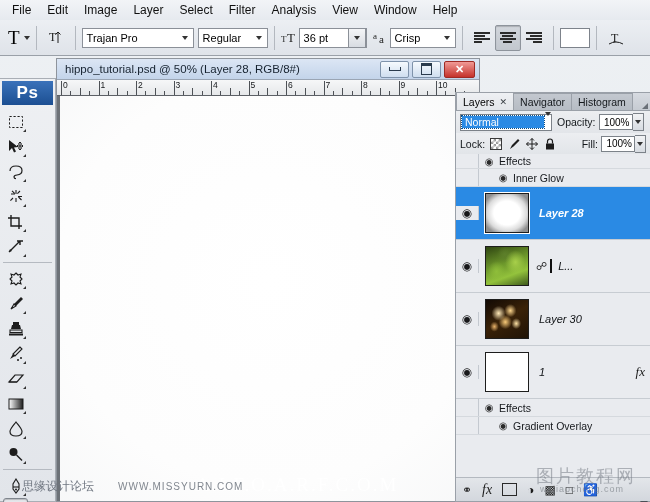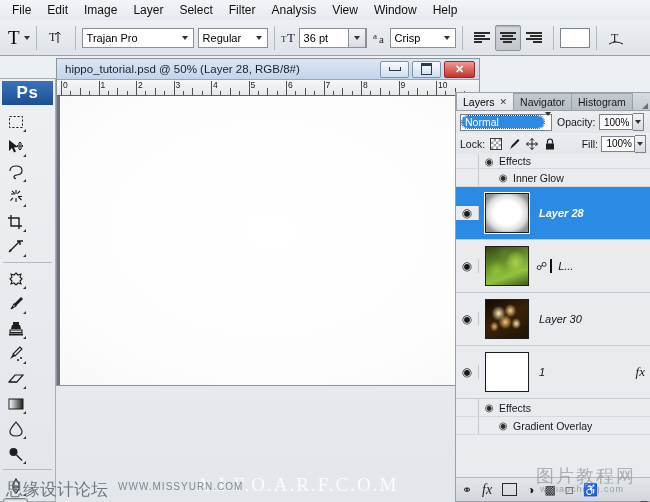--- a/index.html
+++ b/index.html
@@ -49,21 +49,21 @@
   .tgrid{display:flex;flex-wrap:wrap;padding:2px 3px;}
   .tcell{width:25px;height:25px;position:relative;display:flex;align-items:center;justify-content:center;
     box-sizing:border-box;border:1px solid transparent;}
   .tcell.sel{border:1px solid #7f858d;border-radius:3px;background:linear-gradient(#e7e9ed,#cfd3d9);
     box-shadow:inset 0 1px 1px rgba(0,0,0,.2);}
   .tcell .corner{position:absolute;right:1px;bottom:1px;width:0;height:0;
     border-left:3px solid transparent;border-bottom:3px solid #333;}
   .tsep{width:100%;height:1px;background:#b5bac1;margin:3px 0;}
 
   
-  #docwin{position:absolute;left:56px;top:58px;width:424px;height:328px;
+  #docwin{position:absolute;left:56px;top:58px;width:424px;height:444px;
     background:#dfe3e8;border:1px solid #8e949c;box-sizing:border-box;}
   #titlebar{height:21px;background:linear-gradient(#dce6f4,#c3d4ea);
     border-bottom:1px solid #9aa5b4;display:flex;align-items:center;box-sizing:border-box;}
   #doctitle{flex:1;padding-left:8px;font-size:11.5px;color:#16222f;white-space:nowrap;overflow:hidden;}
   .winbtn{width:27px;height:15px;margin-right:3px;border:1px solid #7f93ab;border-radius:2px;
     background:linear-gradient(#f6fafe,#cfdeef);display:flex;align-items:center;justify-content:center;}
   .winbtn .m{width:10px;height:3px;border:1px solid #2a3b4d;border-top:none;}
   .winbtn .rs{width:9px;height:8px;border:1px solid #2a3b4d;border-top-width:3px;}
   .winbtn.close{background:linear-gradient(#f09a96,#c5322c);border-color:#9e2a25;color:#fff;
     font-size:11px;font-weight:bold;width:29px;margin-right:4px;}
@@ -87,21 +87,21 @@
   .tab.active{background:linear-gradient(#eef0f3,#e3e6ea);height:17px;color:#000;}
   .tab .x{margin-left:5px;font-size:9px;color:#3a3f45;}
   #tabs .expand{position:absolute;right:2px;bottom:1px;width:0;height:0;
     border-left:6px solid transparent;border-bottom:6px solid #6a7078;}
   .prow{height:22px;display:flex;align-items:center;padding:0 4px;box-sizing:border-box;
     background:linear-gradient(#eceef1,#e2e5e9);}
   .prow.b{border-bottom:1px solid #b9bec5;}
   .blend{width:92px;height:17px;border:1px solid #7c8289;background:#fff;display:flex;align-items:center;
     box-sizing:border-box;}
   .blend .v{flex:1;background:#2a8ae4;color:#fff;font-size:10.5px;padding:0 3px;margin:1px;
-    outline:1px dotted #0b4d86;white-space:nowrap;overflow:hidden;border-radius:6px;}
+    outline:1px dotted #0b4d86;white-space:nowrap;overflow:hidden;}
   .lbl{font-size:10.5px;color:#14181c;white-space:nowrap;}
   .numbox{width:34px;height:16px;border:1px solid #7c8289;background:#fff;font-size:10px;
     display:flex;align-items:center;justify-content:flex-end;padding-right:2px;box-sizing:border-box;}
   .mini-arrow{width:10px;height:16px;border:1px solid #7c8289;border-left:none;
     background:linear-gradient(#f2f3f5,#d7dbe1);display:flex;align-items:center;justify-content:center;}
   .lockico{width:14px;height:14px;margin-left:4px;display:flex;align-items:center;justify-content:center;
     font-size:11px;color:#1b1b1b;}
   .checker{width:10px;height:10px;border:1px solid #3a3a3a;
     background:
       linear-gradient(45deg,#9a9a9a 25%,transparent 25%,transparent 75%,#9a9a9a 75%) 0 0/5px 5px,
@@ -150,21 +150,21 @@
   #panelfoot{position:absolute;left:0;right:0;bottom:0;height:24px;
     background:linear-gradient(#e3e6ea,#d3d7dd);border-top:1px solid #b4b9c0;
     display:flex;align-items:center;gap:10px;padding-left:6px;box-sizing:border-box;}
   .fico{font-size:12px;color:#1c1c1c;display:flex;align-items:center;}
   .fico.fx{font-family:"Liberation Serif",serif;font-style:italic;font-size:14px;}
   .fico .sq{width:13px;height:11px;border:1px solid #2a2a2a;display:inline-block;}
 
   
   #wm-big{position:absolute;left:196px;top:474px;font-size:19px;letter-spacing:2px;
     color:rgba(255,255,255,.82);white-space:nowrap;font-family:Liberation Serif, serif;}
-  #wm-cn{position:absolute;left:6px;top:478px;font-size:17px;color:#6f7680;white-space:nowrap;}
+  #wm-cn{position:absolute;left:22px;top:478px;font-size:12px;color:#6f7680;white-space:nowrap;}
   #wm-url{position:absolute;left:118px;top:481px;font-size:10px;color:#81878f;letter-spacing:1px;white-space:nowrap;}
   #wm-panel{position:absolute;left:536px;top:464px;font-size:18px;color:rgba(120,126,134,.55);
     letter-spacing:2px;white-space:nowrap;}
   #wm-panel2{position:absolute;left:540px;top:484px;font-size:9px;color:rgba(110,116,124,.6);
     letter-spacing:1px;white-space:nowrap;}
 </style>
 </head>
 <body>
 
 <div id="app">

